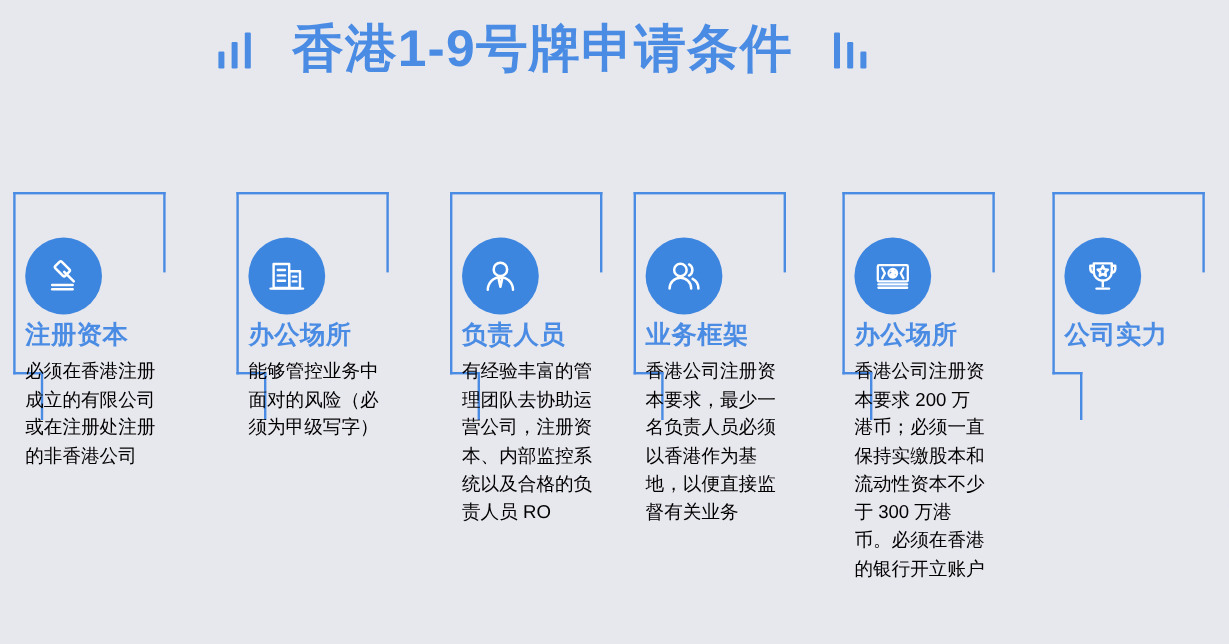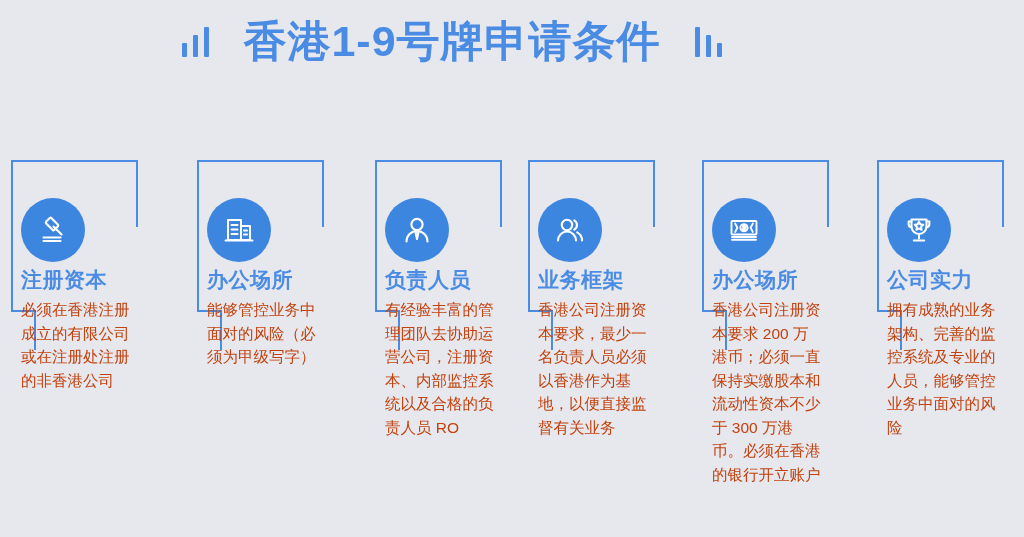--- a/index.html
+++ b/index.html
@@ -49,21 +49,21 @@
   }
   .badge svg { display:block; }
 
   .card-title {
     position:absolute; left:19px; top:110px; width:140px;
     font-size:21px; font-weight:700; color:#4a8ce4;
     letter-spacing:0.5px; line-height:1.1; white-space:nowrap;
   }
   .card-body {
     position:absolute; left:19px; top:140px; width:110px;
-    font-size:15.5px; line-height:1.52; color:#c2410c;
+    font-size:15.5px; line-height:1.52; color:#000000;
     word-break:break-all;
   }
 </style>
 </head>
 <body>
 
 <div id="page">
 
   <div class="title-row">
     <span class="deco left">
@@ -187,17 +187,16 @@
         <svg width="34" height="34" viewBox="0 0 34 34" fill="none" stroke="#ffffff" stroke-width="2" stroke-linecap="round" stroke-linejoin="round">
           <path d="M9.5 6.5 h15 v7 a7.5 7.5 0 0 1 -15 0 z"></path>
           <path d="M9.5 8.5 H6.6 v2.6 a3.4 3.4 0 0 0 3 3.2"></path>
           <path d="M24.5 8.5 H27.4 v2.6 a3.4 3.4 0 0 1 -3 3.2"></path>
           <line x1="17" y1="21" x2="17" y2="25.5"></line>
           <line x1="11.8" y1="27.5" x2="22.2" y2="27.5"></line>
           <path d="M17 8.6 l1.3 2.7 l3 .4 l-2.2 2.1 .5 3 -2.6-1.4 -2.6 1.4 .5-3 -2.2-2.1 3-.4 z"></path>
         </svg>
       </span>
       <div class="card-title">公司实力</div>
-      <div class="card-body">拥有成熟的业务架构、完善的监控系统及专业的人员，能够管控业务中面对的风险</div>
     </div>
 
   </div>
 </div>
 
 </body></html>

